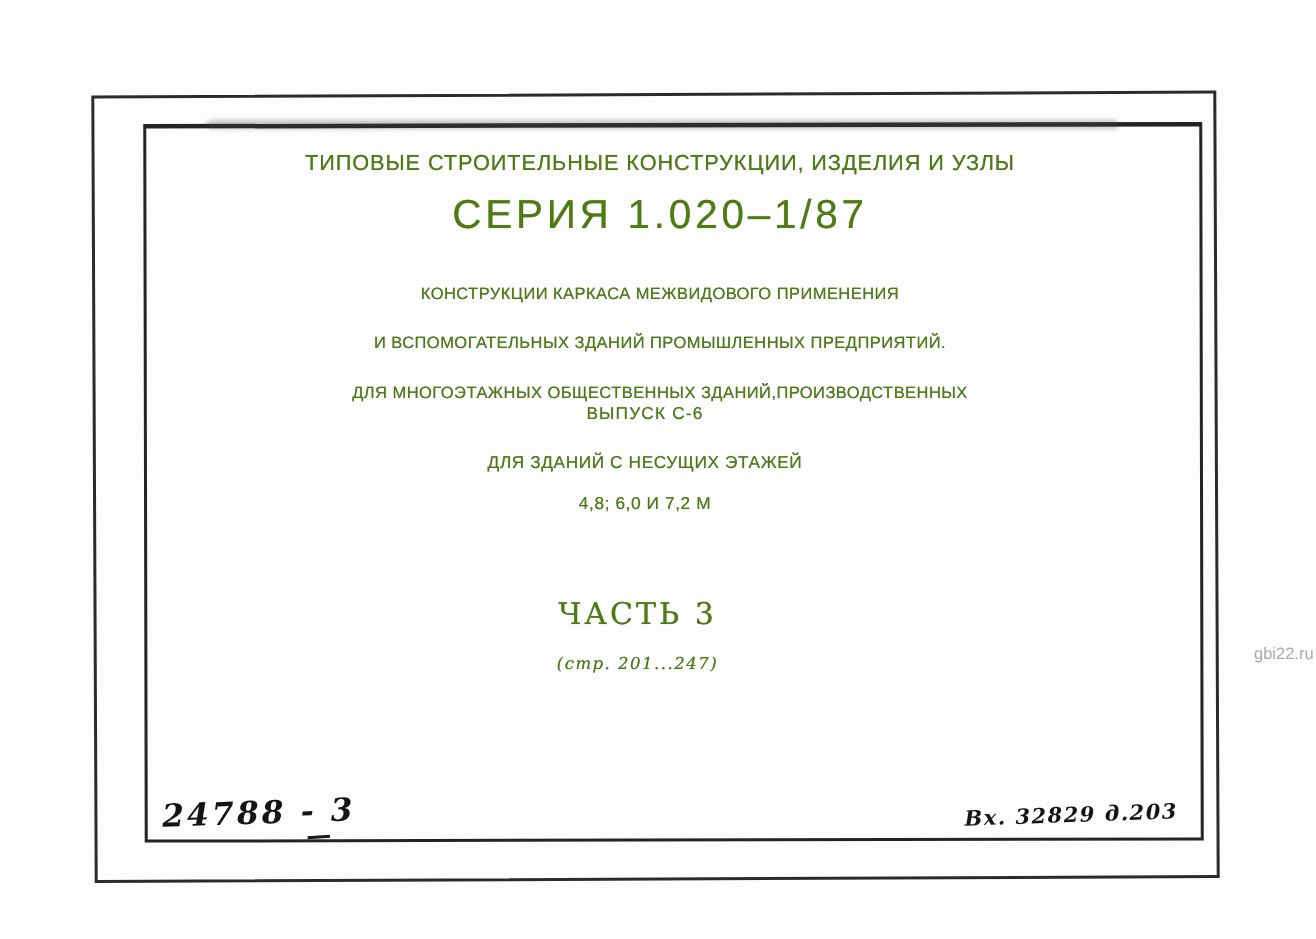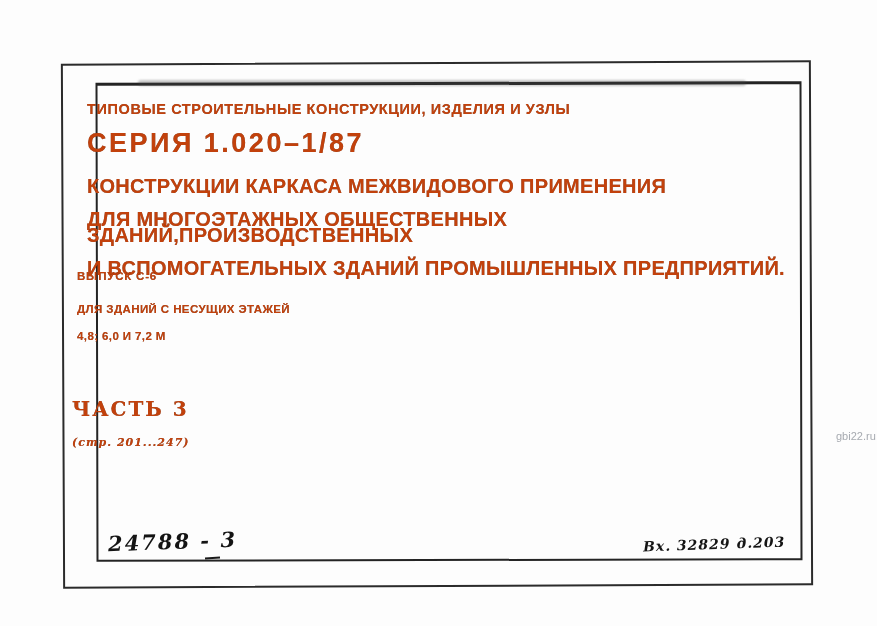--- a/index.html
+++ b/index.html
@@ -25,28 +25,28 @@
     transform:rotate(-0.12deg);
   }
   .top-smudge {
     position:absolute; left:138px; top:80px; width:608px; height:6px;
     background:rgba(70,70,70,0.30);
     filter:blur(1.3px);
     border-radius:3px;
   }
   
   .stencil {
-    position:absolute; text-align:left;
-    font-weight:bold; color:#c2410c;
+    position:absolute; text-align:center;
+    font-weight:normal; color:#4d7c0f;
     text-shadow:0 0 0.5px rgba(20,20,20,0.55);
     white-space:pre-line;
   }
   .doc-header   { left:87px; top:101px; width:706px; font-size:14.5px; letter-spacing:0.6px; }
   .doc-series   { left:87px; top:128px; width:706px; font-size:27px;  letter-spacing:2.5px; }
-  .doc-title    { left:87px; top:161px; width:706px; font-size:20px; letter-spacing:0.3px; line-height:16.5px; }
+  .doc-title    { left:87px; top:171px; width:706px; font-size:11px; letter-spacing:0.3px; line-height:16.5px; }
   .doc-issue    { left:77px; top:255px; width:706px; font-size:11.5px; letter-spacing:0.8px;margin-top:15px; }
   .doc-contents { left:77px; top:289px; width:706px; font-size:11.5px; letter-spacing:0.4px; line-height:13.5px; }
   .doc-part     { left:72px; top:397px; width:706px; font-size:20px; letter-spacing:2px;
                   font-family:"DejaVu Serif", serif; }
   .doc-pages    { left:72px; top:436px; width:706px; font-size:11px; letter-spacing:1px;
                   font-family:"DejaVu Serif", serif; font-style:italic; }
   
   .hand {
     position:absolute;
     font-family:"DejaVu Serif", serif;
@@ -74,22 +74,22 @@
   <div class="outer-border"></div>
   <div class="inner-border"></div>
   <div class="top-smudge"></div>
 
   <div class="stencil doc-header">ТИПОВЫЕ СТРОИТЕЛЬНЫЕ КОНСТРУКЦИИ, ИЗДЕЛИЯ И УЗЛЫ</div>
 
   <div class="stencil doc-series">СЕРИЯ 1.020–1/87</div>
 
   <div class="stencil doc-title">
     <div>КОНСТРУКЦИИ КАРКАСА МЕЖВИДОВОГО ПРИМЕНЕНИЯ</div>
+    <div>И ВСПОМОГАТЕЛЬНЫХ ЗДАНИЙ ПРОМЫШЛЕННЫХ ПРЕДПРИЯТИЙ.</div>
     <div>ДЛЯ МНОГОЭТАЖНЫХ ОБЩЕСТВЕННЫХ ЗДАНИЙ,ПРОИЗВОДСТВЕННЫХ</div>
-    <div>И ВСПОМОГАТЕЛЬНЫХ ЗДАНИЙ ПРОМЫШЛЕННЫХ ПРЕДПРИЯТИЙ.</div>
   </div>
 
   <div class="stencil doc-issue">ВЫПУСК С-6</div>
 
   <div class="stencil doc-contents">
     <div>ДЛЯ ЗДАНИЙ С НЕСУЩИХ ЭТАЖЕЙ</div>
     <div>4,8; 6,0 И 7,2 М</div>
   </div>
 
   <div class="stencil doc-part">ЧАСТЬ 3</div>

